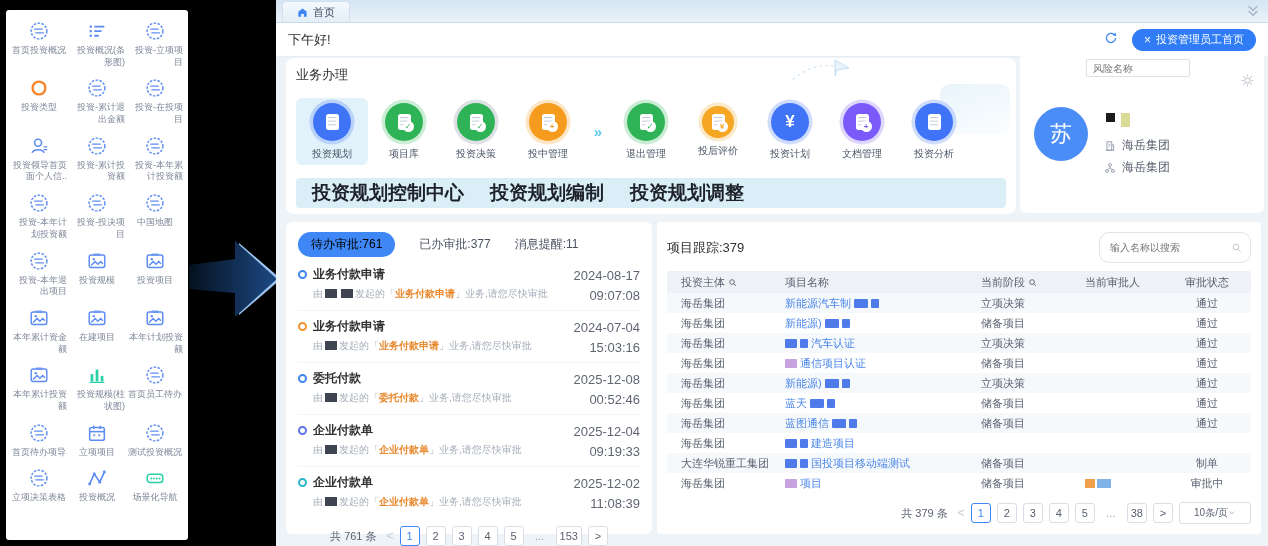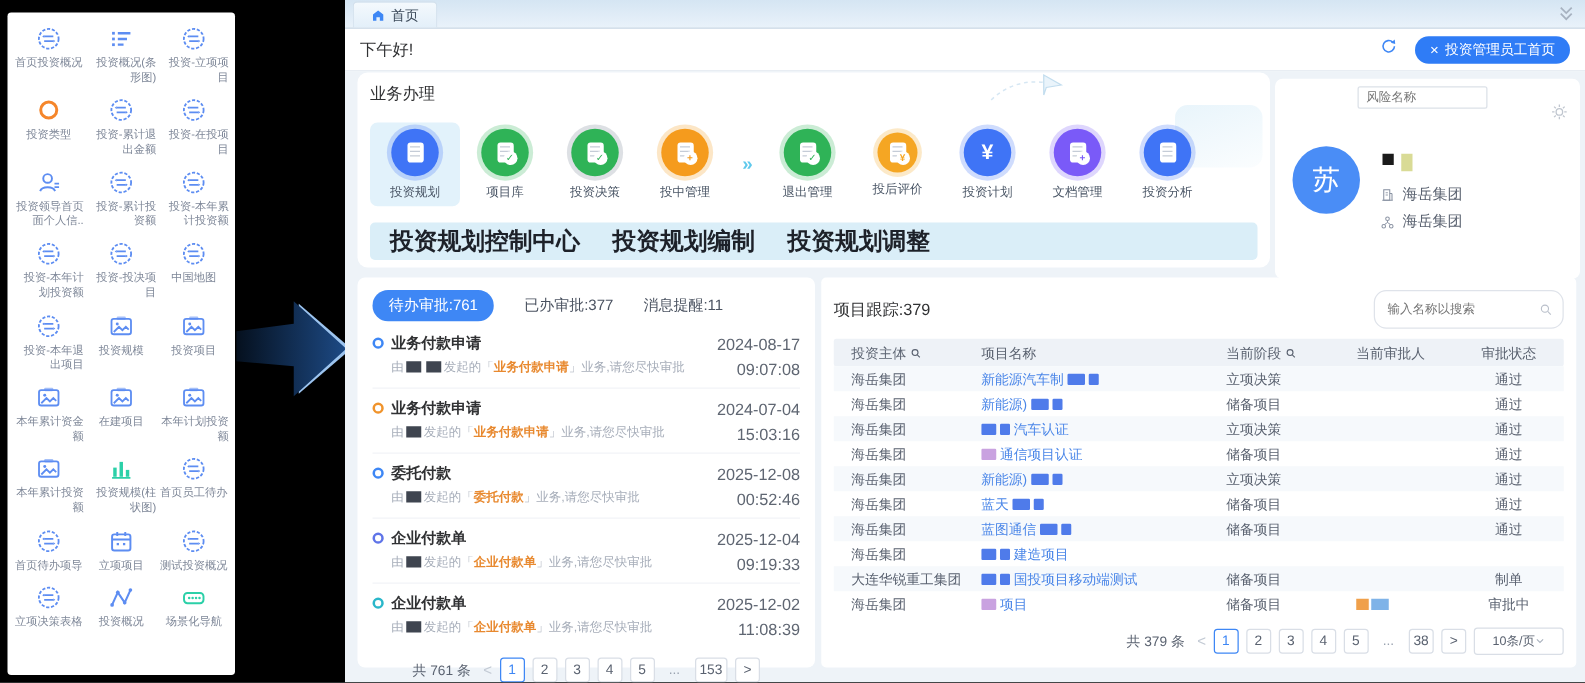--- a/index.html
+++ b/index.html
@@ -47,35 +47,35 @@
   .docg{width:13px;height:16px;background:#fff;border-radius:2.5px;position:relative;}
   .docg::before{content:"";position:absolute;left:2.5px;right:2.5px;top:3px;height:1.8px;
       background:rgba(90,110,140,.35);box-shadow:0 3.6px 0 rgba(90,110,140,.35),0 7.2px 0 rgba(90,110,140,.35);}
   .badge-dot{position:absolute;right:-3px;bottom:-2px;width:11px;height:11px;border-radius:50%;background:#fff;
       font-size:8px;font-weight:bold;display:flex;align-items:center;justify-content:center;}
   .yen{color:#fff;font-size:17px;font-weight:bold;}
   .links{height:30px;background:#daeef8;border-radius:4px;display:flex;align-items:center;gap:26px;
          padding:0 16px;margin-top:6px;}
   .link{font-size:19px;font-weight:bold;color:#1d2129;cursor:pointer;}
   
-  .cardB{position:absolute;left:744px;top:63px;width:244px;height:160px;background:#fff;border-radius:6px;}
+  .cardB{position:absolute;left:744px;top:53px;width:244px;height:160px;background:#fff;border-radius:6px;}
   .risk-input{position:absolute;left:66px;top:6px;width:104px;height:18px;border:1px solid #dce1e8;
       border-radius:2px;font-size:10px;padding:0 6px;color:#333;box-sizing:border-box;}
   .gearpos{position:absolute;right:10px;top:20px;cursor:pointer;}
   .avatar{position:absolute;left:14px;top:54px;width:54px;height:54px;border-radius:50%;background:#4a8df6;
       color:#fff;font-size:22px;display:flex;align-items:center;justify-content:center;}
   .legend{position:absolute;left:86px;top:60px;display:flex;gap:6px;align-items:flex-start;}
   .leg1{width:9px;height:9px;background:#1b1b1b;}
   .leg2{width:9px;height:14px;background:#d9db96;}
   .comp{position:absolute;left:84px;display:flex;align-items:center;gap:6px;font-size:12px;color:#5a6270;}
   
   .cardC{position:absolute;left:10px;top:222px;width:366px;height:312px;background:#fff;border-radius:6px;
          padding:10px 12px;box-sizing:border-box;display:flex;flex-direction:column;}
   .todo-tabs{display:flex;align-items:center;gap:24px;}
-  .pill{background:#3e87f5;color:#ffffff;border-radius:13px;height:25px;padding:0 13px;font-size:12px;
+  .pill{background:#3e87f5;color:#000000;border-radius:13px;height:25px;padding:0 13px;font-size:12px;
         display:flex;align-items:center;cursor:pointer;}
   .ttab{font-size:12px;color:#4a5260;cursor:pointer;}
   .todo-list{flex:1;margin-top:2px;}
   .todo-item{display:flex;padding:7px 0 5px;border-bottom:1px solid #f2f4f7;cursor:pointer;}
   .todo-item:last-child{border-bottom:none;}
   .ti-left{flex:1;min-width:0;}
   .ti-title{display:flex;align-items:center;gap:6px;font-size:12px;font-weight:bold;color:#303133;}
   .bullet{width:7px;height:7px;border-radius:50%;border:2px solid #3e87f5;box-sizing:border-box;width:9px;height:9px;}
   .ti-desc{font-size:10px;color:#a6adb9;margin:4px 0 0 15px;white-space:nowrap;overflow:hidden;}
   .ti-desc .rd{display:inline-block;width:12px;height:9px;background:#3f4550;margin:0 2px;vertical-align:-1px;}

